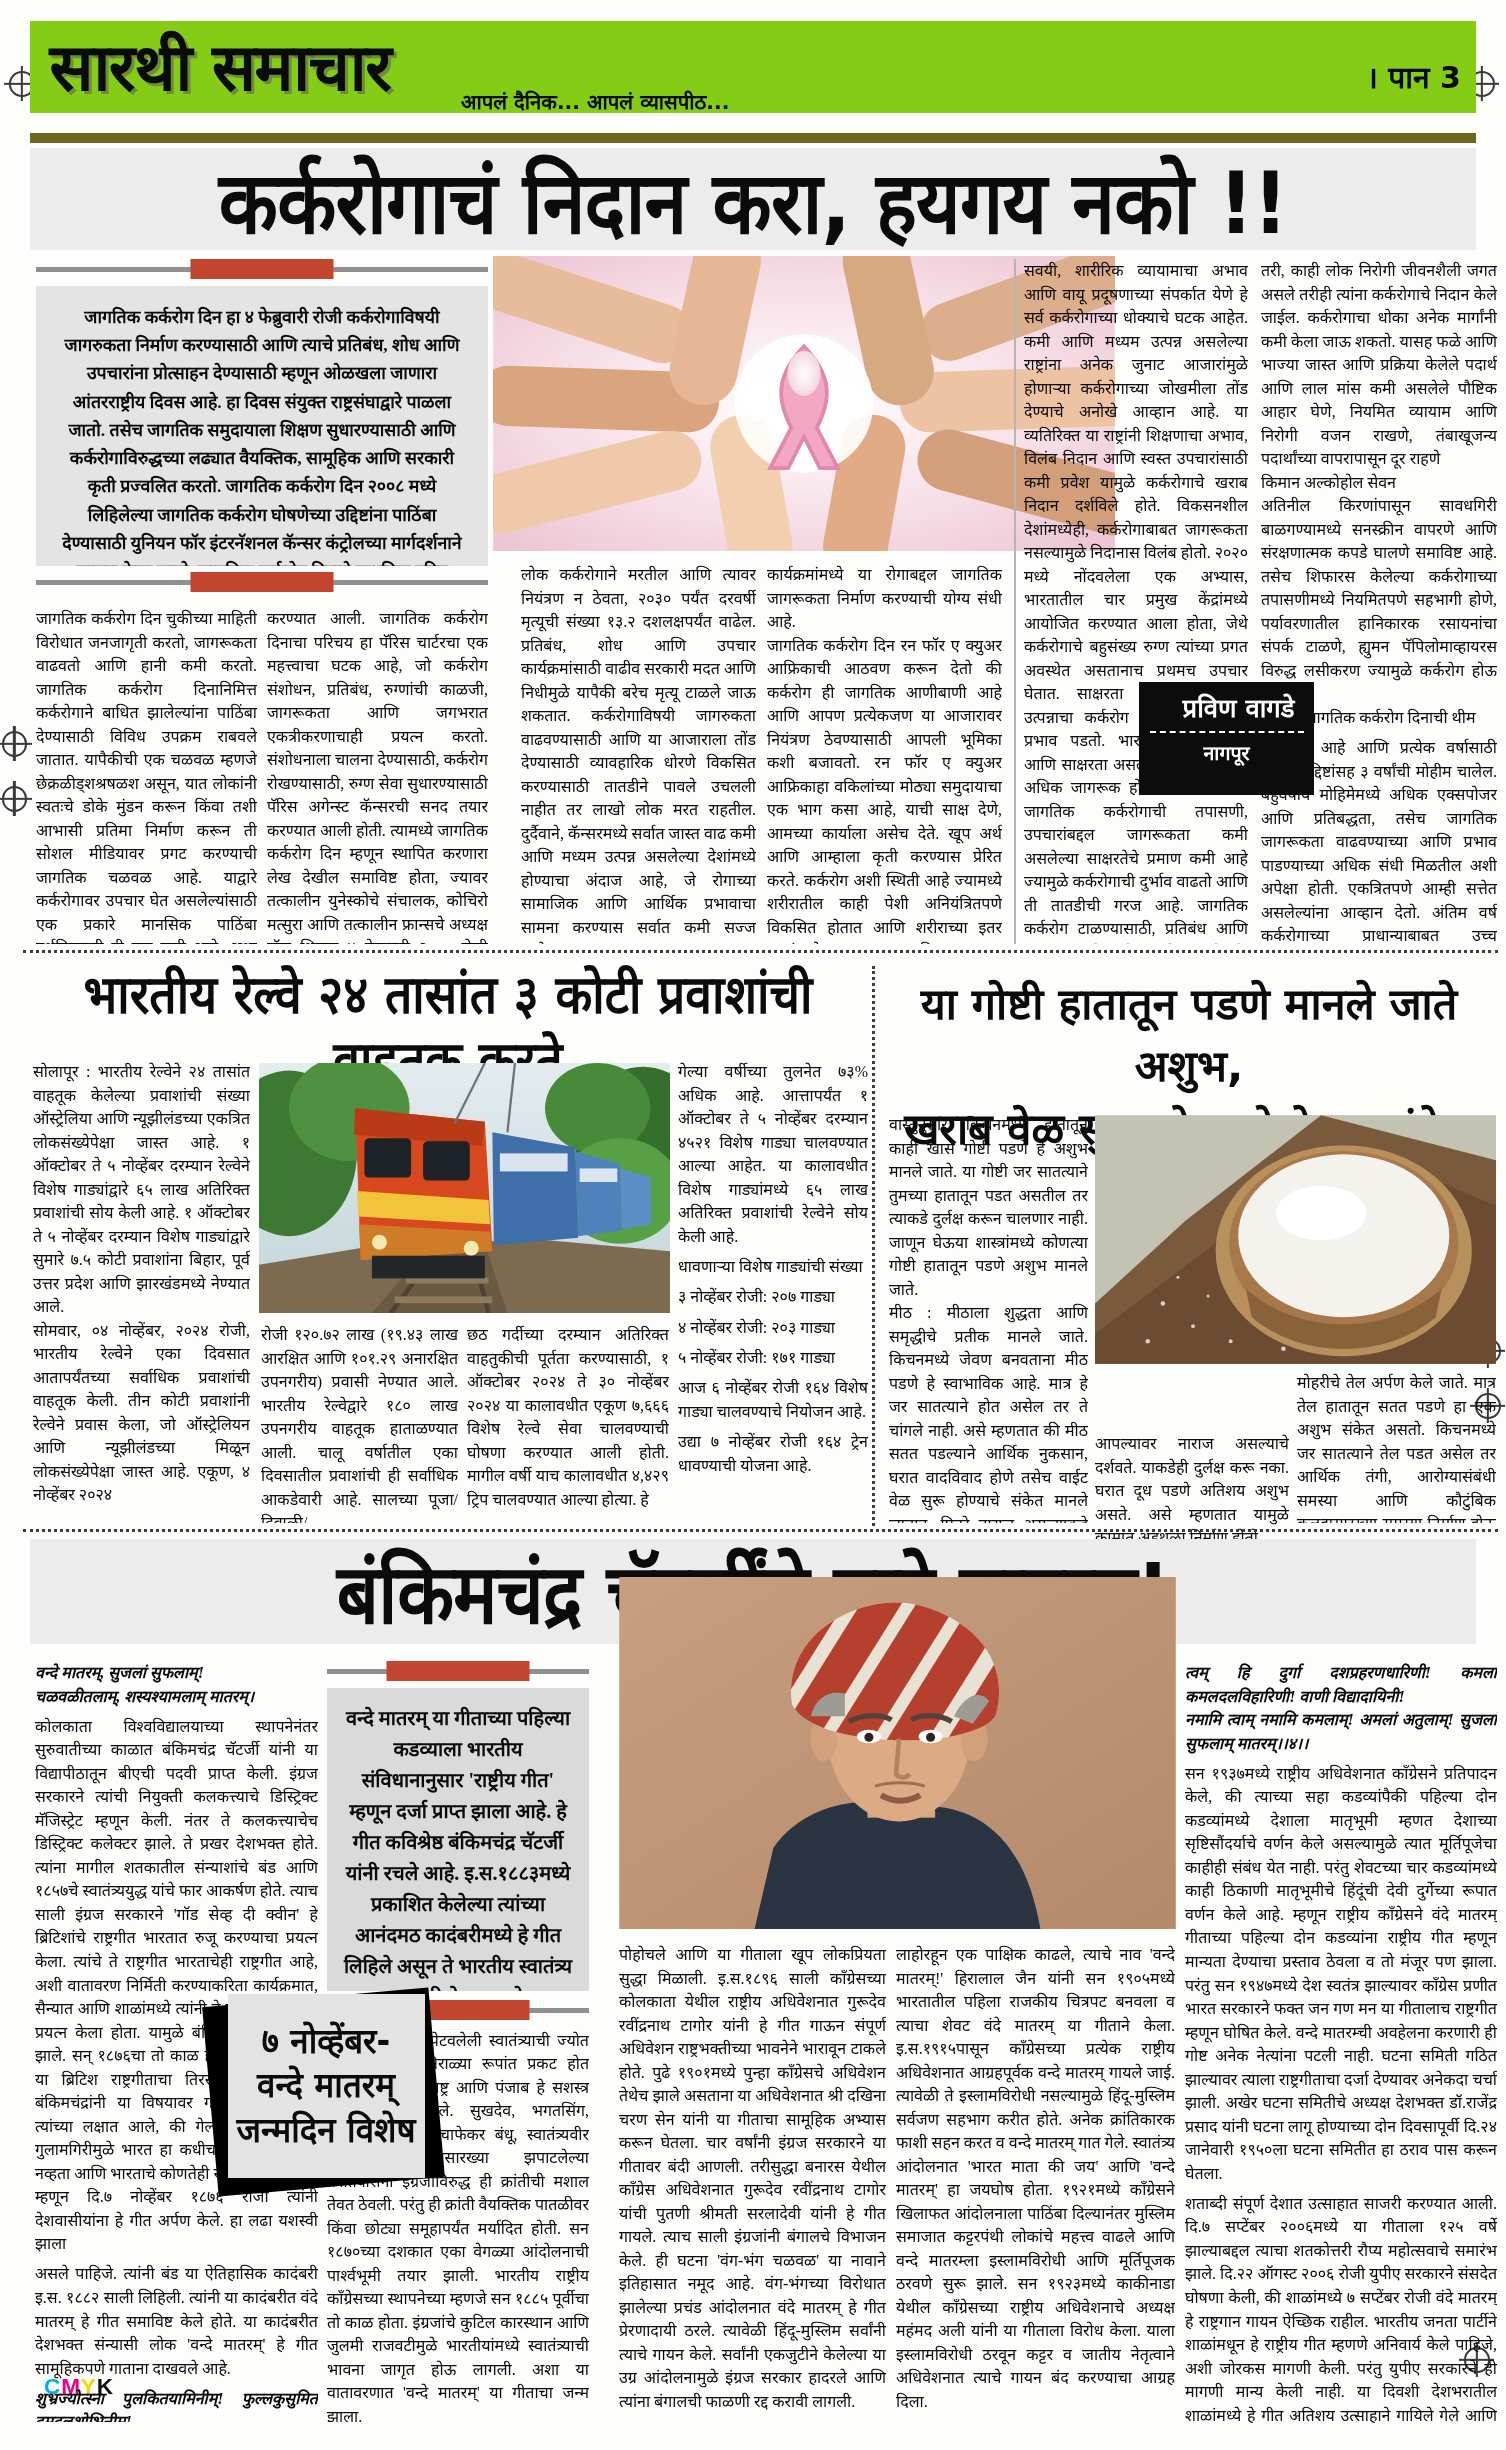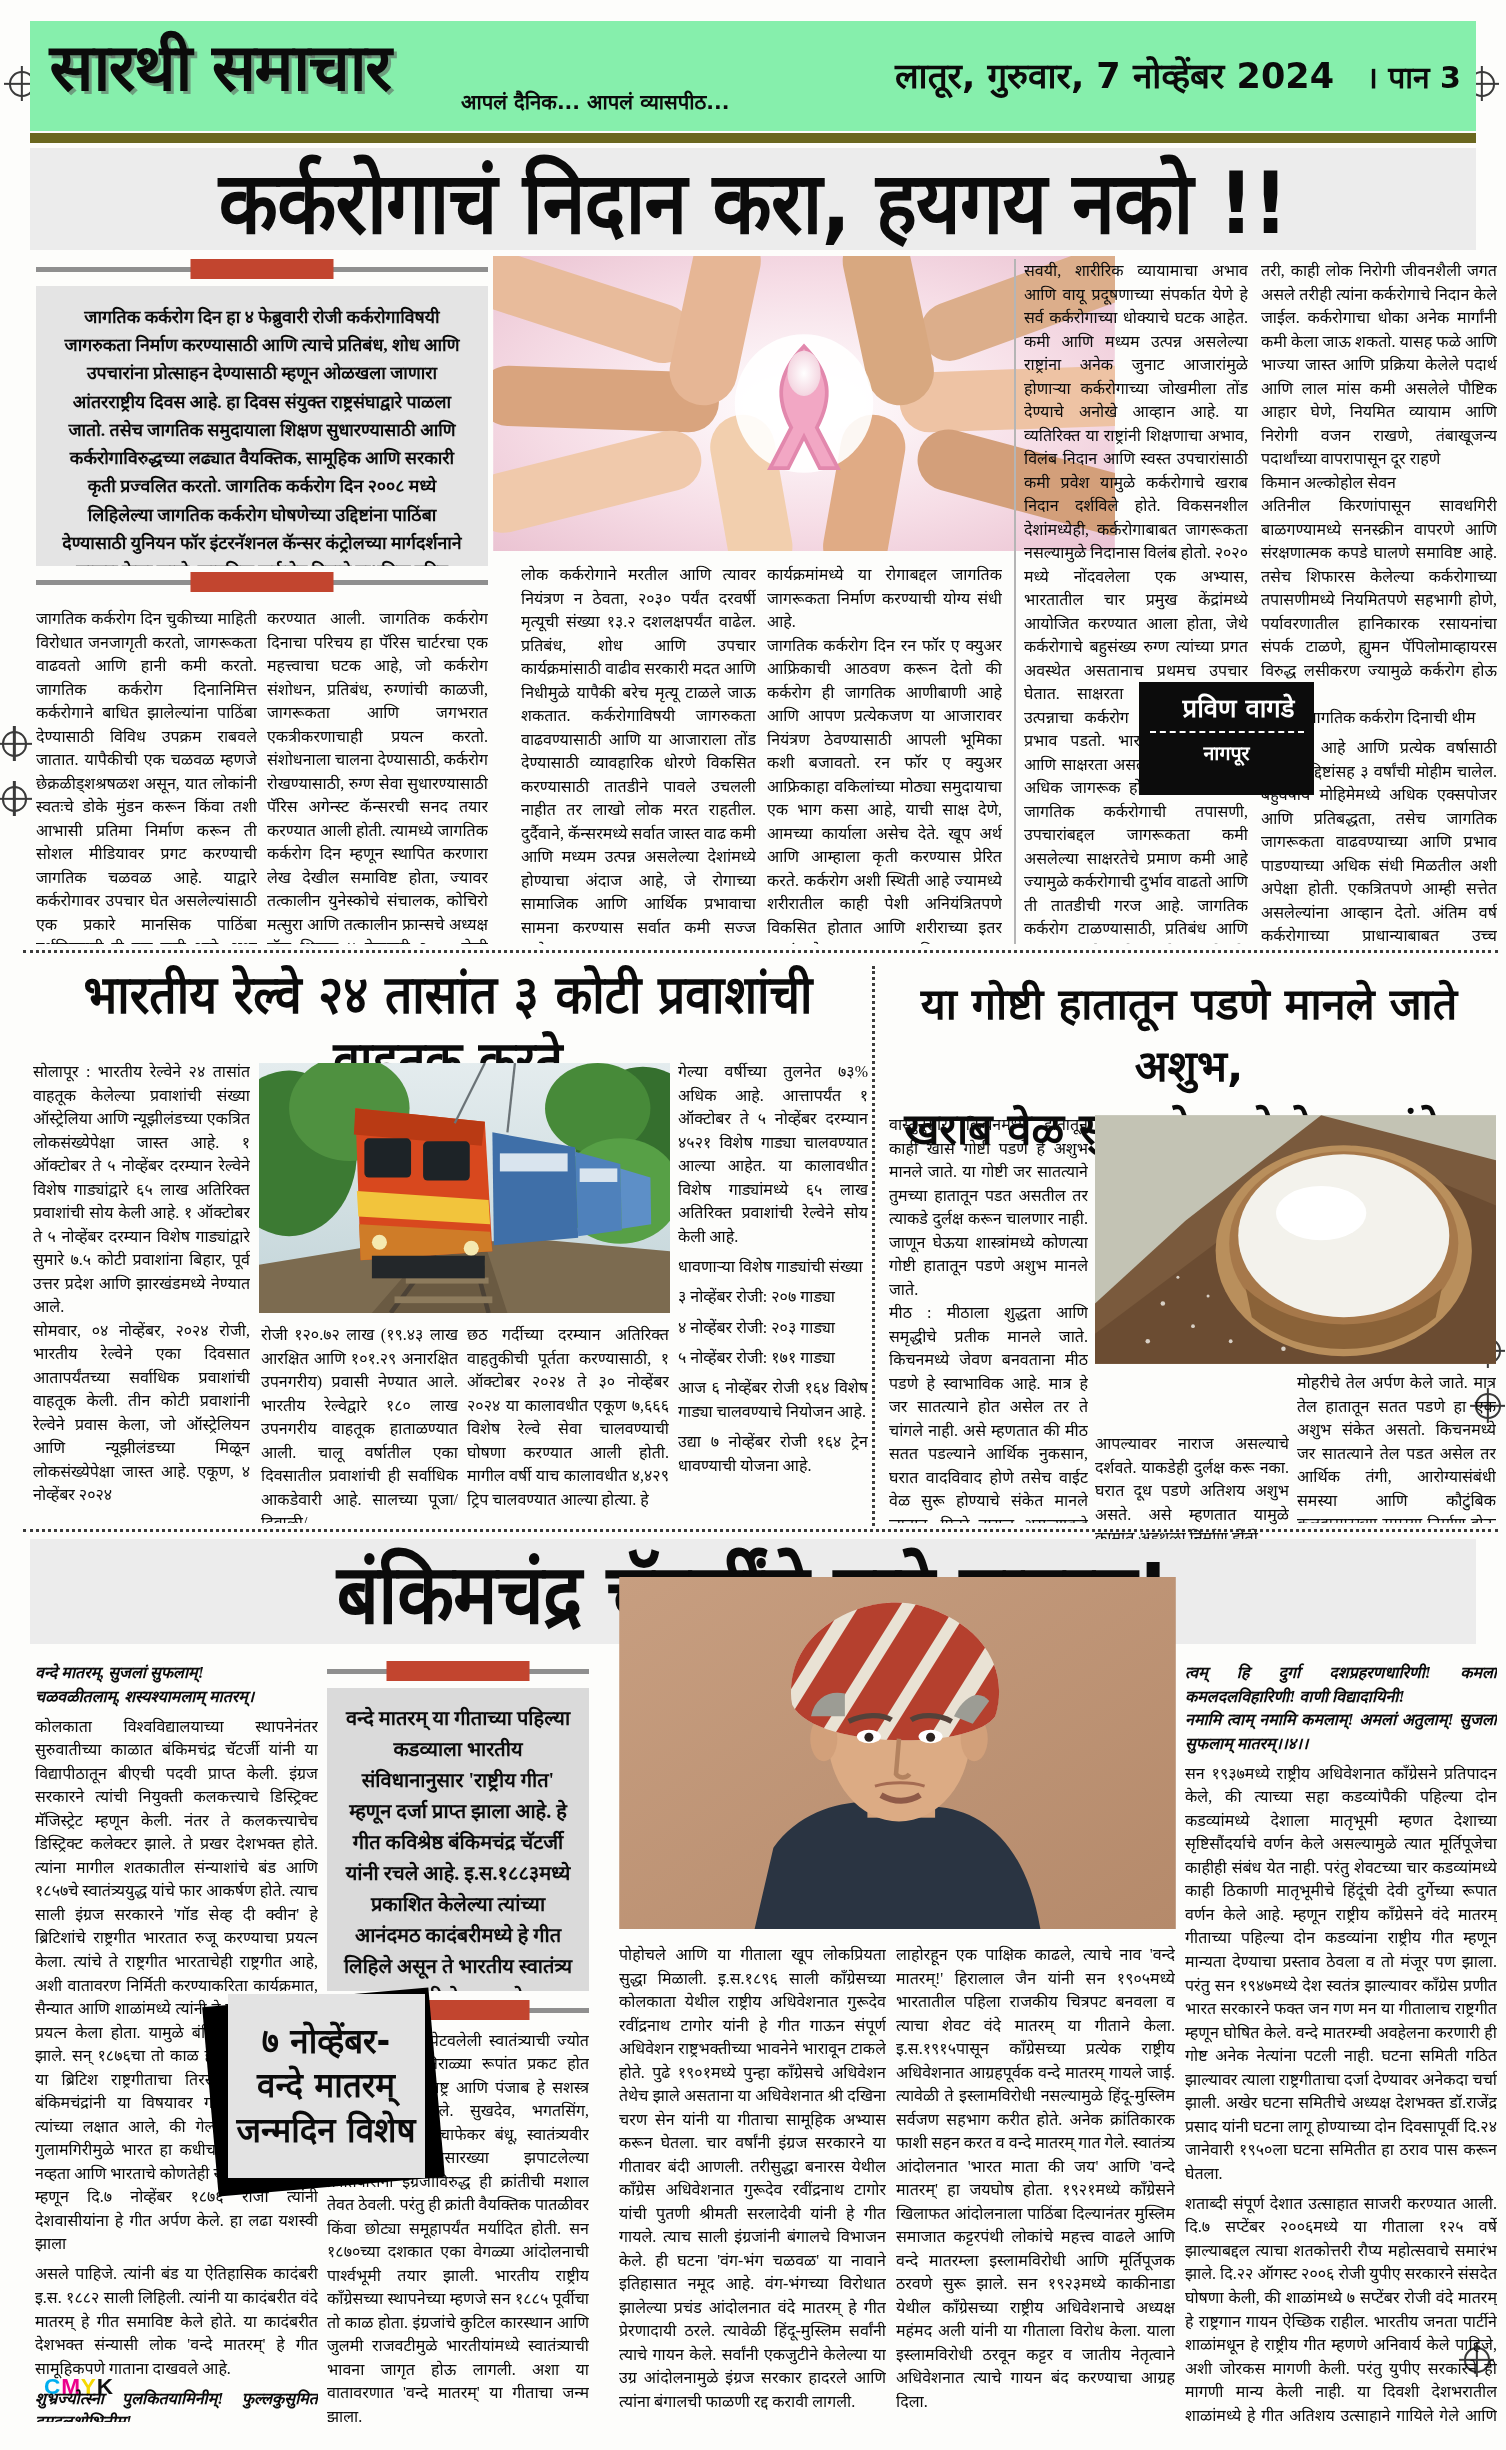--- a/index.html
+++ b/index.html
@@ -8,21 +8,21 @@
           font-family:"Liberation Serif", serif; overflow:hidden; margin:0 auto; }
 
   
   .reg { position:absolute; width:25.6px; height:25.6px; border:2.3px solid #3a3a3a; border-radius:50%; }
   .reg::before { content:""; position:absolute; left:50%; top:-6.8px; bottom:-6.8px; width:2.3px; background:#3a3a3a; transform:translateX(-50%); }
   .reg::after  { content:""; position:absolute; top:50%; left:-6.8px; right:-6.8px; height:2.3px; background:#3a3a3a; transform:translateY(-50%); }
   .cmyk { position:absolute; font:bold 22.6px "Liberation Sans", sans-serif; letter-spacing:0.8px; }
   .cmyk .c{color:#00aeef}.cmyk .m{color:#ec008c}.cmyk .y{color:#f5d800}.cmyk .k{color:#111}
 
   
-  .masthead { position:absolute; left:30px; top:21px; width:1446px; height:110px; background:#86efac; }
+  .masthead { position:absolute; left:30px; top:21px; width:1446px; height:92px; background:#84cc16; }
   .brand { position:absolute; left:19.6px; top:4.5px; font:900 65px/1.3 "DejaVu Sans", sans-serif; letter-spacing:-1.5px;
            text-shadow:3px 3px 0 rgba(90,90,90,.55); }
   .tagline { position:absolute; left:431px; top:66px; font:bold 20.3px "DejaVu Sans", sans-serif; }
   .dateline { position:absolute; right:142px; top:30px; font:900 35px "DejaVu Sans", sans-serif; }
   .pageno { position:absolute; right:15px; top:35px; font:900 30px "DejaVu Sans", sans-serif; }
   .olive-rule { position:absolute; left:30px; top:133px; width:1446px; height:9.8px; background:#6b671f; }
 
   
   .hbox { position:absolute; background:#ececec; display:flex; align-items:center; justify-content:center; text-align:center; }
   .hbox .ht { font-family:"DejaVu Sans", sans-serif; font-weight:900; transform:scaleY(1.12); letter-spacing:-0.8px; }
@@ -77,21 +77,20 @@
   <div class="reg" style="left:1.5px;top:731px"></div>
   <div class="reg" style="left:1.5px;top:786px"></div>
   <div class="reg" style="left:1475px;top:1338px"></div>
   <div class="reg" style="left:1475px;top:1393px"></div>
   <div class="reg" style="left:1464px;top:2347px"></div>
   <div class="cmyk" style="left:44px;top:2374px"><span class="c">C</span><span class="m">M</span><span class="y">Y</span><span class="k">K</span></div>
 
   <div class="masthead">
     <div class="brand">सारथी समाचार</div>
     <div class="tagline">आपलं दैनिक... आपलं व्यासपीठ...</div>
-    <div class="dateline">लातूर, गुरुवार, 7 नोव्हेंबर 2024</div>
     <div class="pageno">। पान 3</div>
   </div>
   <div class="olive-rule"></div>
 
   <div class="hbox" style="left:30px;top:148px;width:1446px;height:102px">
     <div class="ht" style="font-size:77px">कर्करोगाचं निदान करा, हयगय नको !!</div>
   </div>
 
   <div class="photo" style="left:493px;top:256px;width:622px;height:295px">
     <svg width="622" height="295" viewBox="0 0 826 392">

